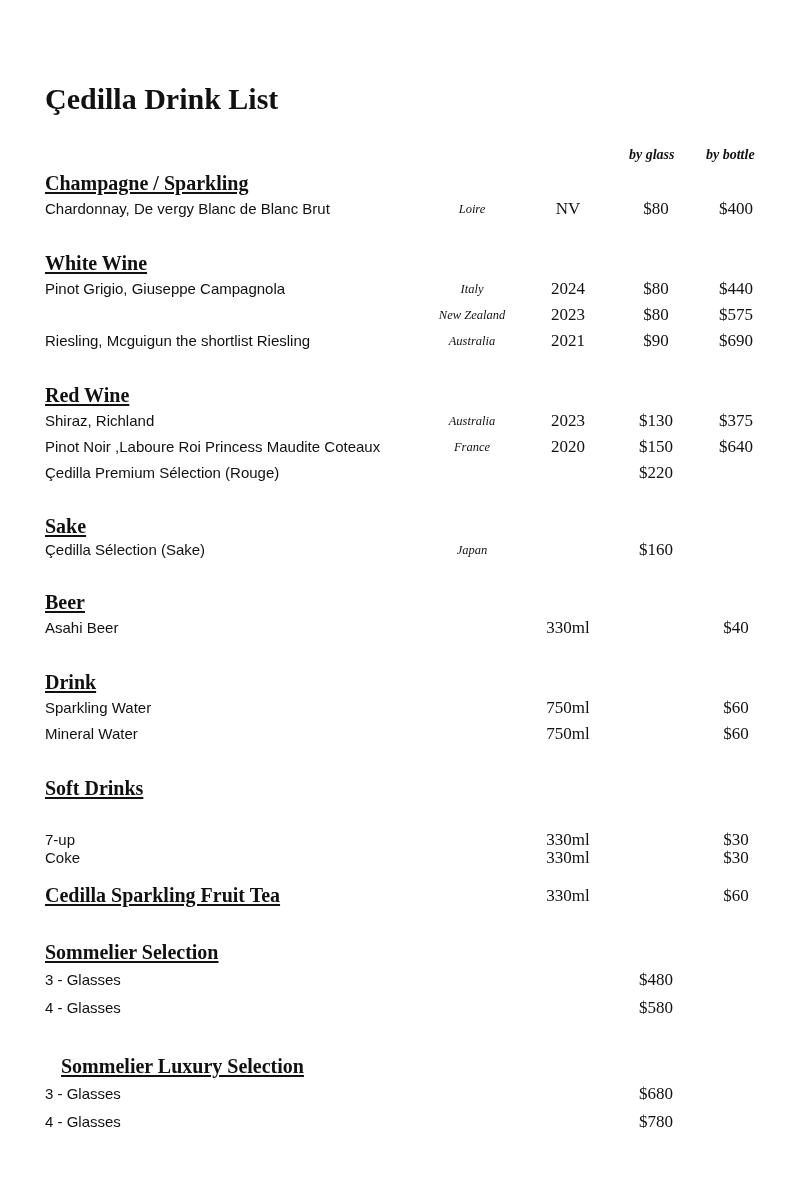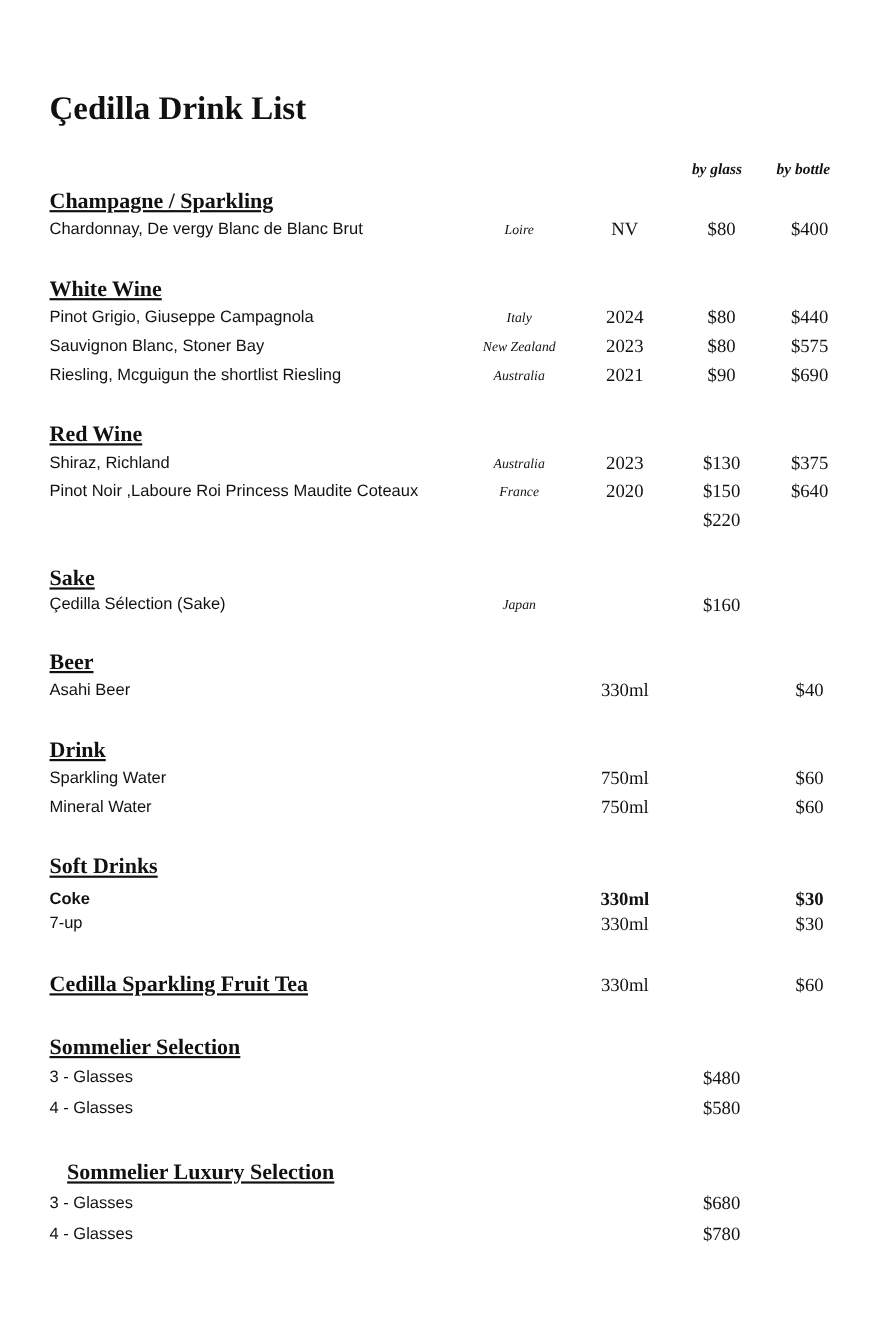--- a/index.html
+++ b/index.html
@@ -35,21 +35,20 @@
 
 <div class="sec" style="top:251px;">White Wine</div>
 <div class="row" style="top:278px;">
   <span class="name">Pinot Grigio, Giuseppe Campagnola</span>
   <span class="origin">Italy</span>
   <span class="year">2024</span>
   <span class="glass">$80</span>
   <span class="bottle">$440</span>
 </div>
 <div class="row" style="top:304px;">
-  <span class="name">Sauvignon Blanc, Stoner Bay</span>
   <span class="origin">New Zealand</span>
   <span class="year">2023</span>
   <span class="glass">$80</span>
   <span class="bottle">$575</span>
 </div>
 <div class="row" style="top:330px;">
   <span class="name">Riesling, Mcguigun the shortlist Riesling</span>
   <span class="origin">Australia</span>
   <span class="year">2021</span>
   <span class="glass">$90</span>
@@ -65,20 +64,21 @@
   <span class="bottle">$375</span>
 </div>
 <div class="row" style="top:436px;">
   <span class="name">Pinot Noir ,Laboure Roi Princess Maudite Coteaux</span>
   <span class="origin">France</span>
   <span class="year">2020</span>
   <span class="glass">$150</span>
   <span class="bottle">$640</span>
 </div>
 <div class="row" style="top:462px;">
+  <span class="name">Çedilla Premium Sélection (Rouge)</span>
   <span class="glass">$220</span>
 </div>
 
 <div class="sec" style="top:514px;">Sake</div>
 <div class="row" style="top:539px;">
   <span class="name">Çedilla Sélection (Sake)</span>
   <span class="origin">Japan</span>
   <span class="glass">$160</span>
 </div>
 
@@ -95,21 +95,21 @@
   <span class="year">750ml</span>
   <span class="bottle">$60</span>
 </div>
 <div class="row" style="top:723px;">
   <span class="name">Mineral Water</span>
   <span class="year">750ml</span>
   <span class="bottle">$60</span>
 </div>
 
 <div class="sec" style="top:776px;">Soft Drinks</div>
-<div class="row" style="top:807px;font-weight:bold;">
+<div class="row" style="top:847px;">
   <span class="name">Coke</span>
   <span class="year">330ml</span>
   <span class="bottle">$30</span>
 </div>
 <div class="row" style="top:829px;">
   <span class="name">7-up</span>
   <span class="year">330ml</span>
   <span class="bottle">$30</span>
 </div>
 

